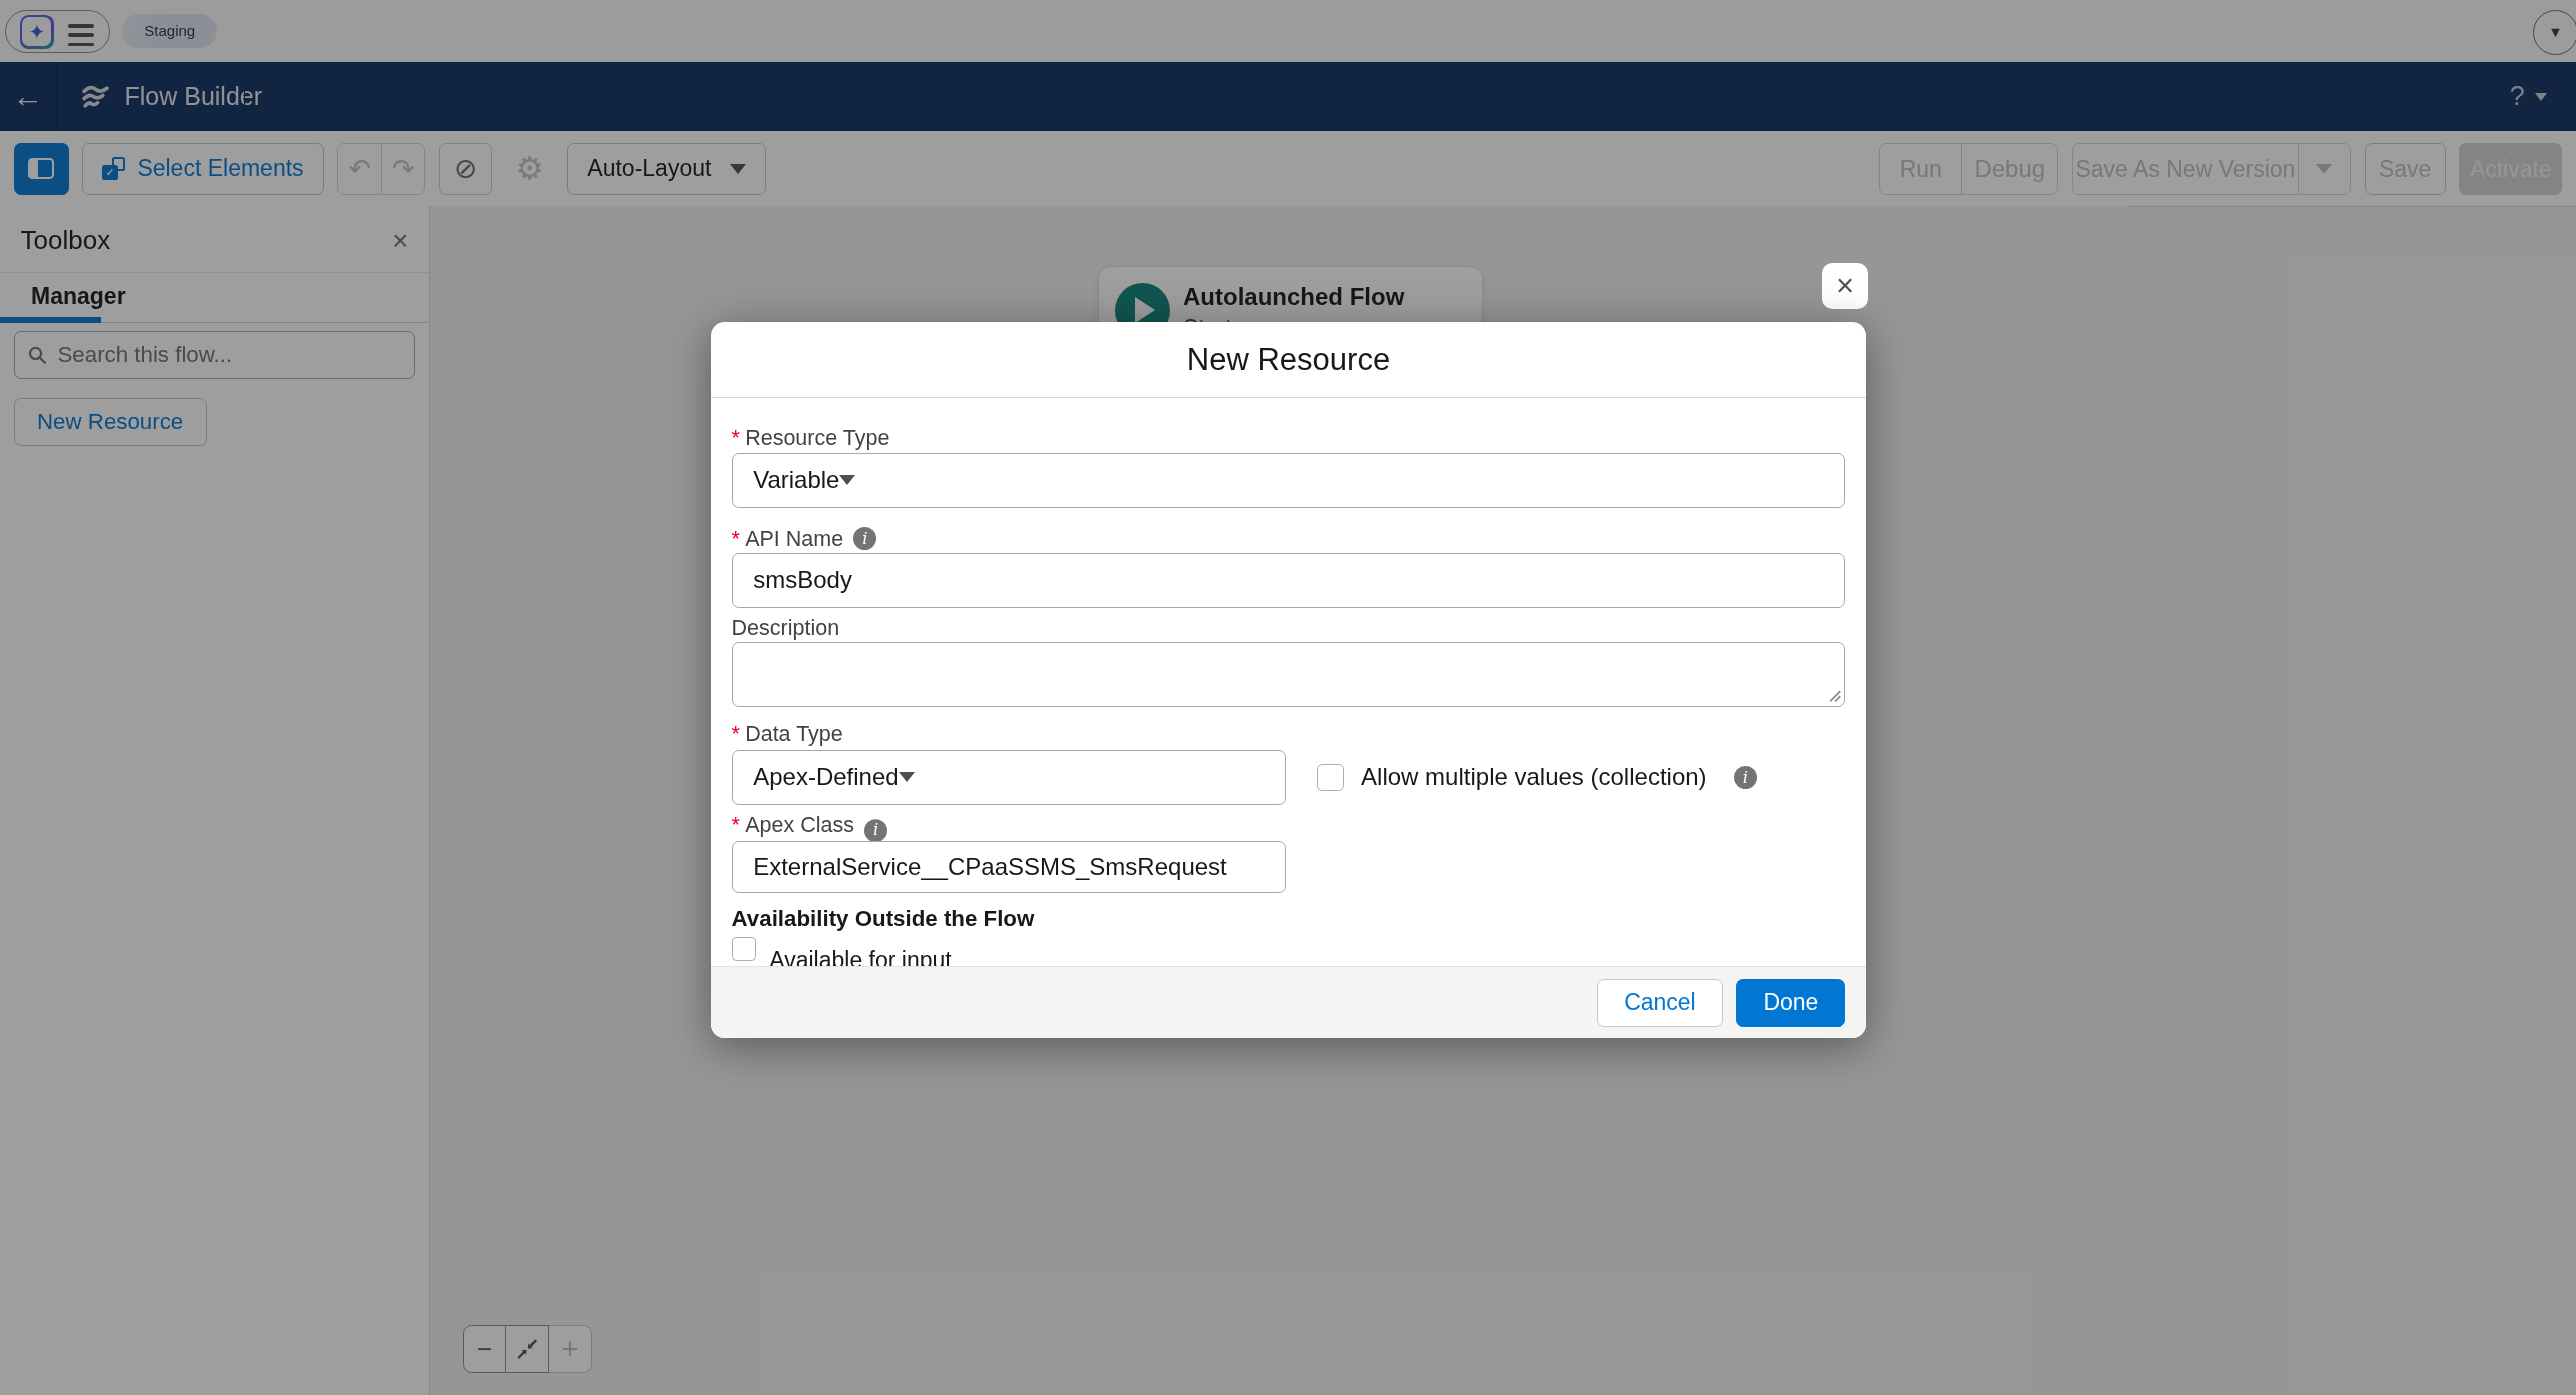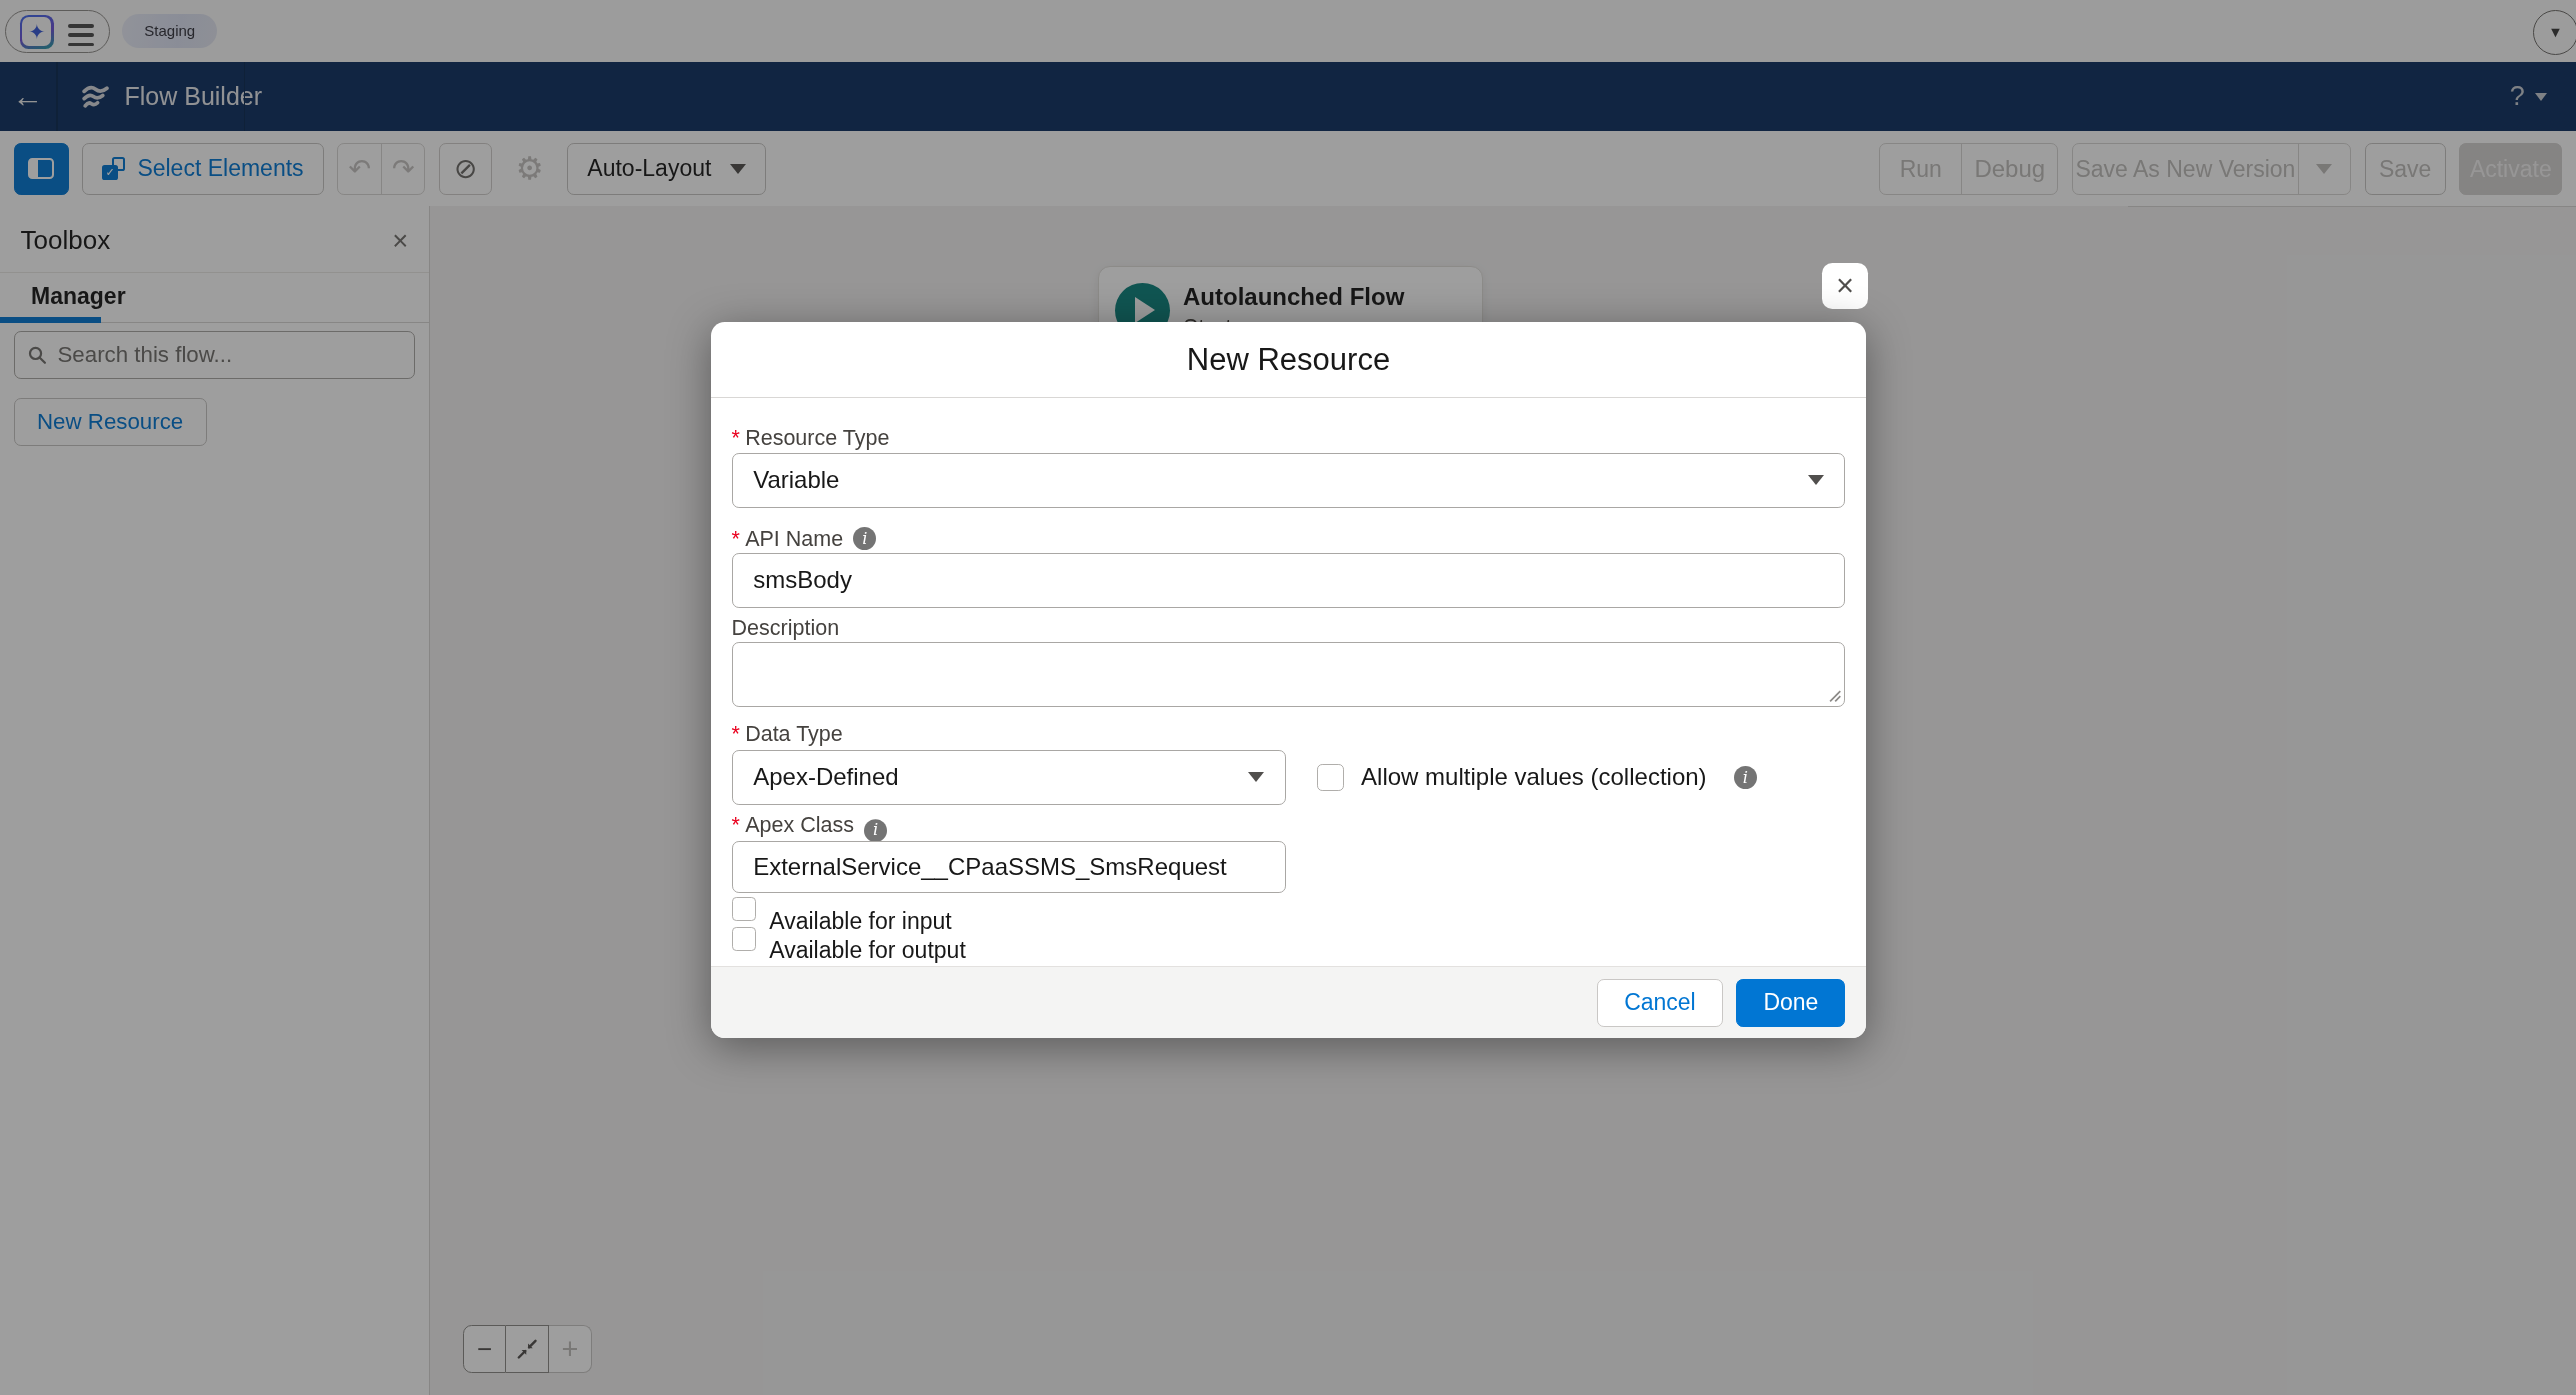--- a/index.html
+++ b/index.html
@@ -87,21 +87,21 @@
   .backdrop { position:absolute; inset:0; background:rgba(24,24,24,0.42); z-index:50; }
   .modal-close { position:absolute; left:1822px; top:263px; width:46px; height:46px; background:#fff; border:none; border-radius:10.3px; z-index:60; font-size:31px; color:#514f4d; display:flex; align-items:center; justify-content:center; font-family:inherit; }
   .modal { position:absolute; left:711px; top:322px; width:1155px; height:716px; background:#fff; border-radius:13.7px; z-index:60; box-shadow:0 8.6px 43px rgba(0,0,0,.4); }
   .m-head { height:76px; border-bottom:1.7px solid #d9d7d5; display:flex; align-items:center; justify-content:center; }
   .m-title { font-size:31px; font-weight:500; color:#181818; }
   .m-body { padding:27.5px 20.6px 0 20.6px; }
   .f-label { display:flex; align-items:center; font-size:21.5px; color:#45423f; line-height:24px; }
   .req { color:#ea001e; margin-right:5.2px; }
   .info-i { width:23px; height:23px; border-radius:50%; background:#747474; color:#fff; display:inline-flex; align-items:center; justify-content:center; font-family:"DejaVu Serif", serif; font-style:italic; font-size:16.3px; margin-left:10.3px; flex:none; }
   .combo, .tin { position:relative; height:55px; border:1.7px solid #a9a7a4; border-radius:6.9px; background:#fff; display:flex; align-items:center; padding:0 20.6px; font-size:24px; color:#181818; }
-  .combo { justify-content:space-between; }
+  .combo { }
   .tin input { border:none; outline:none; width:100%; font-size:24px; color:#181818; font-family:Liberation Sans, sans-serif; background:transparent; }
   .m-textarea { position:relative; height:65px; border:1.7px solid #a9a7a4; border-radius:6.9px; background:#fff; width:100%; }
   .m-textarea textarea { width:100%; height:100%; border:none; outline:none; resize:none; background:transparent; font-family:inherit; font-size:24px; padding:8.6px 17px; }
   .rz { position:absolute; right:2.6px; bottom:2.6px; }
   .dt-row { display:flex; align-items:center; gap:31px; margin-top:3.4px; }
   .dt-combo { width:554px; flex:none; }
   .chk-line { display:flex; align-items:center; gap:17px; }
   .chk { width:27.5px; height:27.5px; border:1.7px solid #b0aeab; border-radius:5.2px; background:#fff; flex:none; }
   .chk.sm { width:24px; height:24px; border-radius:4.3px; }
   .chk-lab { font-size:24px; color:#181818; }
@@ -322,20 +322,21 @@
 
       <div class="f-label" style="margin-top:8.6px;">
         <span class="req">*</span>
         <span>Apex Class</span>
         <span class="info-i" style="transform:translateY(5.2px);">i</span>
       </div>
       <div class="tin" style="margin-top:3.4px; width:554px; height:52px;">
         <input type="text" value="ExternalService__CPaaSSMS_SmsRequest" style="">
       </div>
 
+      <div class="avail-h">Availability Outside the Flow</div>
       <div class="avail-row">
         <span class="chk sm"></span>
         <span class="lab">Available for input</span>
       </div>
       <div class="avail-row">
         <span class="chk sm"></span>
         <span class="lab">Available for output</span>
       </div>
     </div>
 

